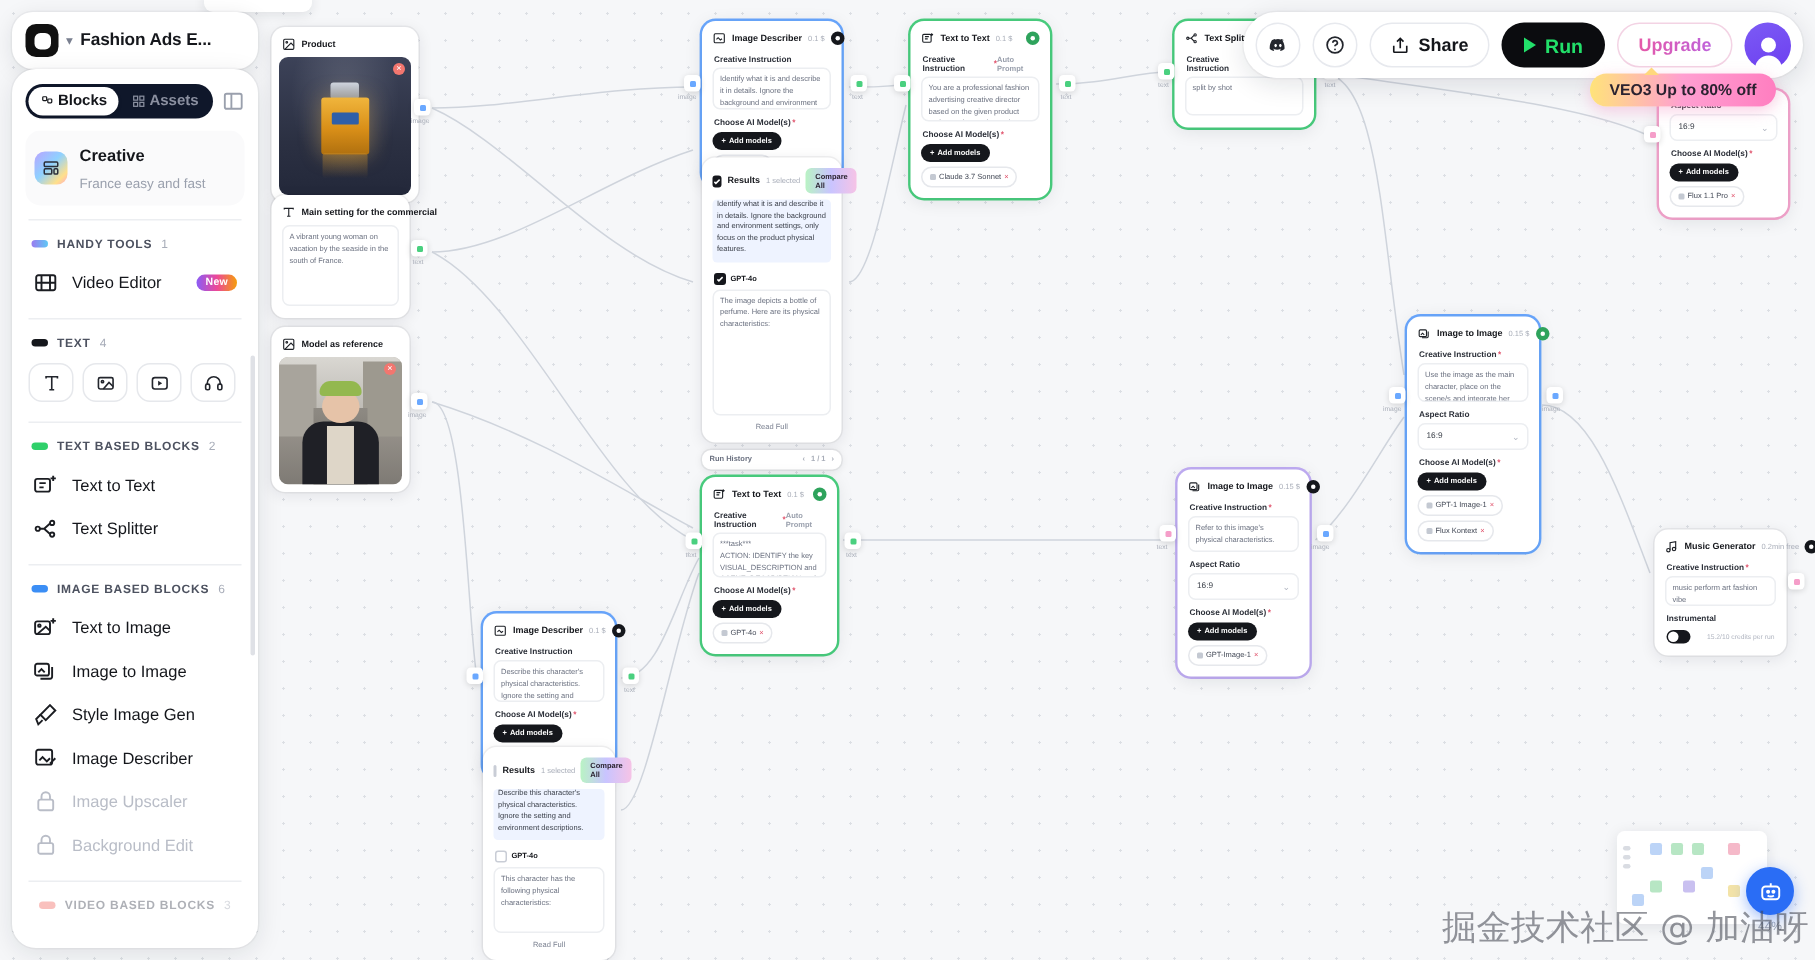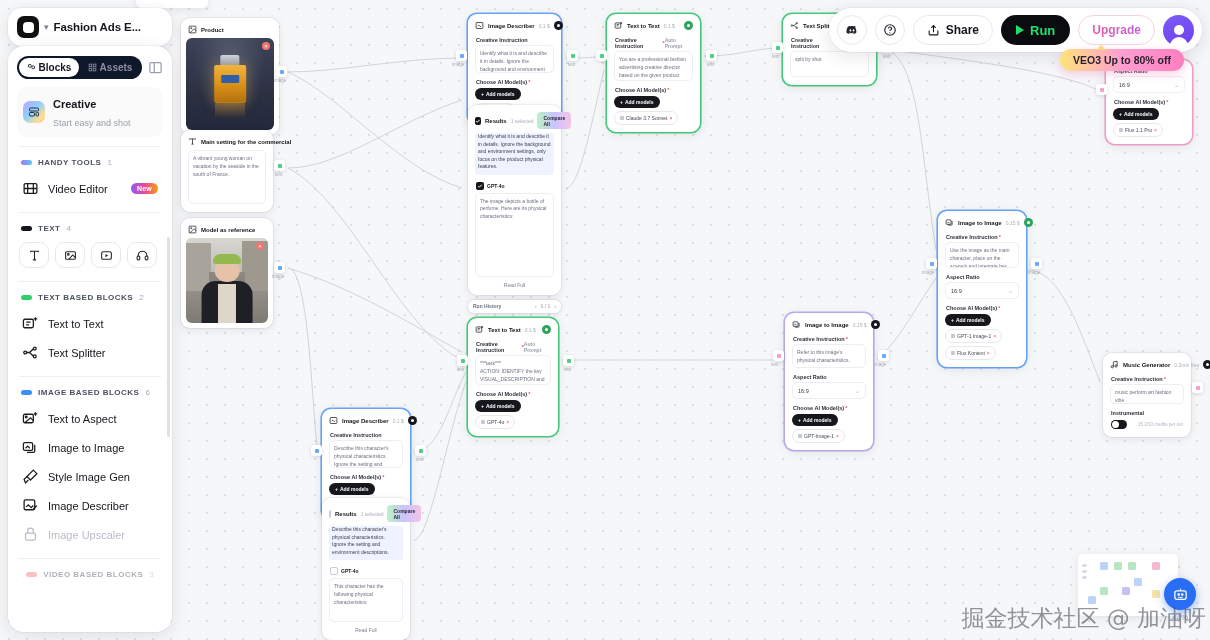--- a/index.html
+++ b/index.html
@@ -870,21 +870,21 @@
       <div class="tmpl">
         <span class="tmpl-ico">
           <svg viewBox="0 0 24 24" fill="none" stroke="currentColor" stroke-width="2">
               <rect x="3" y="4" width="18" height="6" rx="1.5"></rect>
               <rect x="3" y="13" width="10" height="7" rx="1.5"></rect>
               <rect x="16" y="13" width="5" height="7" rx="1.5"></rect>
             </svg>
         </span>
         <span>
           <span class="tmpl-t">Creative</span><br>
-          <span class="tmpl-s">Start easy and shot</span>
+          <span class="tmpl-s">France easy and fast</span>
         </span>
       </div>
 
       <div class="divider"></div>
 
       <div class="grouphead">
         <span class="gdot bar" style="background:linear-gradient(90deg,#9b7bf0,#5ec8f5);"></span>
         <span class="gtitle">HANDY TOOLS</span>
         <span class="gcount">1</span>
       </div>
@@ -962,21 +962,21 @@
         <span class="gdot bar" style="background:#3b8ef5;"></span>
         <span class="gtitle">IMAGE BASED BLOCKS</span>
         <span class="gcount">6</span>
       </div>
       <div class="blockrow">
         <svg class="bi" viewBox="0 0 24 24" fill="none" stroke="currentColor" stroke-width="1.8">
             <rect x="2" y="6" width="14" height="12" rx="2"></rect>
             <circle cx="6" cy="10" r="1.2"></circle>
             <path d="M16 15l-4-4-8 7M19 3v5M16.5 5.5h5"></path>
           </svg>
-        <span class="bl">Text to Aspect</span>
+        <span class="bl">Text to Image</span>
       </div>
       <div class="blockrow">
         <svg class="bi" viewBox="0 0 24 24" fill="none" stroke="currentColor" stroke-width="1.8">
             <rect x="2" y="5" width="13" height="11" rx="2"></rect>
             <path d="M5 13l3-3 3 3M18 8v9a2 2 0 0 1-2 2H7"></path>
           </svg>
         <span class="bl">Image to Image</span>
       </div>
       <div class="blockrow">
         <svg class="bi" viewBox="0 0 24 24" fill="none" stroke="currentColor" stroke-width="1.8">
@@ -992,20 +992,27 @@
             <path d="M16 17l5-5"></path>
           </svg>
         <span class="bl">Image Describer</span>
       </div>
       <div class="blockrow locked">
         <svg class="bi" viewBox="0 0 24 24" fill="none" stroke="currentColor" stroke-width="1.8">
             <rect x="5" y="10" width="14" height="10" rx="2"></rect>
             <path d="M8 10V7a4 4 0 0 1 8 0v3"></path>
           </svg>
         <span class="bl">Image Upscaler</span>
+      </div>
+      <div class="blockrow locked">
+        <svg class="bi" viewBox="0 0 24 24" fill="none" stroke="currentColor" stroke-width="1.8">
+            <rect x="5" y="10" width="14" height="10" rx="2"></rect>
+            <path d="M8 10V7a4 4 0 0 1 8 0v3"></path>
+          </svg>
+        <span class="bl">Background Edit</span>
       </div>
 
       <div class="divider"></div>
 
       <div class="grouphead" style="opacity:.45;justify-content:center;">
         <span class="gdot bar" style="background:#f2766f;"></span>
         <span class="gtitle">VIDEO BASED BLOCKS</span>
         <span class="gcount">3</span>
       </div>
     </div>

